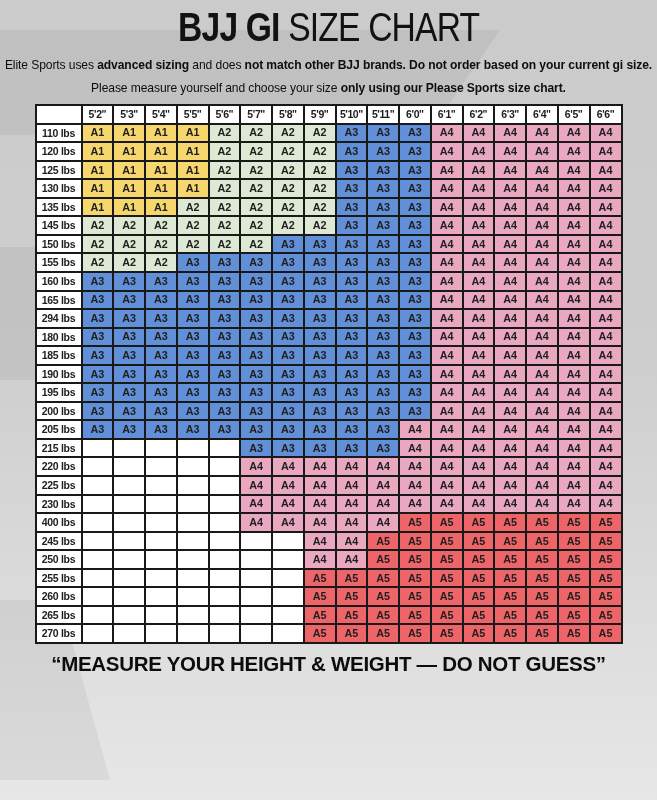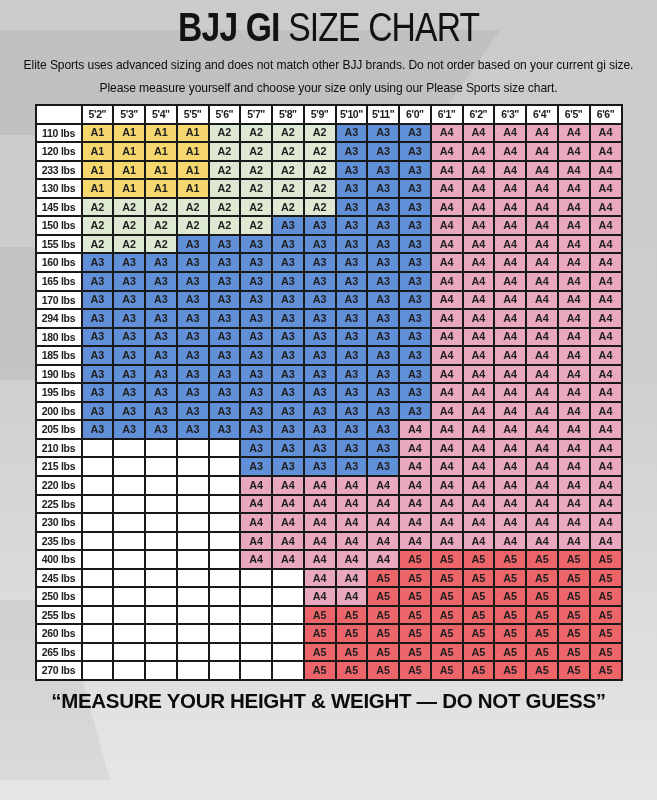--- a/index.html
+++ b/index.html
@@ -16,21 +16,21 @@
   .content{position:relative;z-index:2;}
   .title-wrap{text-align:center;padding-top:6px;}
   .title{display:inline-block;transform:scaleX(0.82);transform-origin:center;
          font-size:41px;line-height:1.05;font-weight:400;letter-spacing:-1px;
          white-space:nowrap;color:#121212;}
   .title .bold-part{font-weight:900;}
   .subtitle{text-align:center;margin-top:12px;font-size:16.5px;font-weight:800;
             letter-spacing:-0.2px;white-space:nowrap;}
   .desc{text-align:center;margin-top:9px;font-size:12.1px;letter-spacing:-0.1px;
         white-space:nowrap;color:#0e0e0e;}
-  .desc b{font-weight:normal;}
+  .desc b{font-weight:bold;}
   table.size-chart{margin:9px auto 0;border-collapse:collapse;table-layout:fixed;width:588px;}
   table.size-chart col.first{width:46px;}
   table.size-chart th,table.size-chart td{
     border:2px solid #191919;height:16.55px;padding:0;text-align:center;
     vertical-align:middle;font-weight:bold;font-size:10.8px;color:#202020;
     background:#ffffff;overflow:hidden;line-height:1;
   }
   table.size-chart thead th{font-size:10.5px;letter-spacing:-0.4px;}
   table.size-chart th.wlabel{font-size:10.5px;letter-spacing:-0.3px;}
   .footer-note{text-align:center;margin-top:8px;font-size:20.5px;font-weight:800;
@@ -115,21 +115,21 @@
           <td style="background: rgb(97, 144, 217);">A3</td>
           <td style="background: rgb(97, 144, 217);">A3</td>
           <td style="background: rgb(234, 168, 192);">A4</td>
           <td style="background: rgb(234, 168, 192);">A4</td>
           <td style="background: rgb(234, 168, 192);">A4</td>
           <td style="background: rgb(234, 168, 192);">A4</td>
           <td style="background: rgb(234, 168, 192);">A4</td>
           <td style="background: rgb(234, 168, 192);">A4</td>
         </tr>
         <tr>
-          <th class="wlabel">233 lbs</th>
+          <th class="wlabel">125 lbs</th>
           <td style="background: rgb(245, 215, 110);">A1</td>
           <td style="background: rgb(245, 215, 110);">A1</td>
           <td style="background: rgb(245, 215, 110);">A1</td>
           <td style="background: rgb(245, 215, 110);">A1</td>
           <td style="background: rgb(221, 233, 210);">A2</td>
           <td style="background: rgb(221, 233, 210);">A2</td>
           <td style="background: rgb(221, 233, 210);">A2</td>
           <td style="background: rgb(221, 233, 210);">A2</td>
           <td style="background: rgb(97, 144, 217);">A3</td>
           <td style="background: rgb(97, 144, 217);">A3</td>
@@ -155,20 +155,40 @@
           <td style="background: rgb(97, 144, 217);">A3</td>
           <td style="background: rgb(97, 144, 217);">A3</td>
           <td style="background: rgb(234, 168, 192);">A4</td>
           <td style="background: rgb(234, 168, 192);">A4</td>
           <td style="background: rgb(234, 168, 192);">A4</td>
           <td style="background: rgb(234, 168, 192);">A4</td>
           <td style="background: rgb(234, 168, 192);">A4</td>
           <td style="background: rgb(234, 168, 192);">A4</td>
         </tr>
         <tr>
+          <th class="wlabel">135 lbs</th>
+          <td style="background: rgb(245, 215, 110);">A1</td>
+          <td style="background: rgb(245, 215, 110);">A1</td>
+          <td style="background: rgb(245, 215, 110);">A1</td>
+          <td style="background: rgb(221, 233, 210);">A2</td>
+          <td style="background: rgb(221, 233, 210);">A2</td>
+          <td style="background: rgb(221, 233, 210);">A2</td>
+          <td style="background: rgb(221, 233, 210);">A2</td>
+          <td style="background: rgb(221, 233, 210);">A2</td>
+          <td style="background: rgb(97, 144, 217);">A3</td>
+          <td style="background: rgb(97, 144, 217);">A3</td>
+          <td style="background: rgb(97, 144, 217);">A3</td>
+          <td style="background: rgb(234, 168, 192);">A4</td>
+          <td style="background: rgb(234, 168, 192);">A4</td>
+          <td style="background: rgb(234, 168, 192);">A4</td>
+          <td style="background: rgb(234, 168, 192);">A4</td>
+          <td style="background: rgb(234, 168, 192);">A4</td>
+          <td style="background: rgb(234, 168, 192);">A4</td>
+        </tr>
+        <tr>
           <th class="wlabel">145 lbs</th>
           <td style="background: rgb(221, 233, 210);">A2</td>
           <td style="background: rgb(221, 233, 210);">A2</td>
           <td style="background: rgb(221, 233, 210);">A2</td>
           <td style="background: rgb(221, 233, 210);">A2</td>
           <td style="background: rgb(221, 233, 210);">A2</td>
           <td style="background: rgb(221, 233, 210);">A2</td>
           <td style="background: rgb(221, 233, 210);">A2</td>
           <td style="background: rgb(221, 233, 210);">A2</td>
           <td style="background: rgb(97, 144, 217);">A3</td>
@@ -255,40 +275,20 @@
           <td style="background: rgb(97, 144, 217);">A3</td>
           <td style="background: rgb(97, 144, 217);">A3</td>
           <td style="background: rgb(234, 168, 192);">A4</td>
           <td style="background: rgb(234, 168, 192);">A4</td>
           <td style="background: rgb(234, 168, 192);">A4</td>
           <td style="background: rgb(234, 168, 192);">A4</td>
           <td style="background: rgb(234, 168, 192);">A4</td>
           <td style="background: rgb(234, 168, 192);">A4</td>
         </tr>
         <tr>
-          <th class="wlabel">170 lbs</th>
-          <td style="background: rgb(97, 144, 217);">A3</td>
-          <td style="background: rgb(97, 144, 217);">A3</td>
-          <td style="background: rgb(97, 144, 217);">A3</td>
-          <td style="background: rgb(97, 144, 217);">A3</td>
-          <td style="background: rgb(97, 144, 217);">A3</td>
-          <td style="background: rgb(97, 144, 217);">A3</td>
-          <td style="background: rgb(97, 144, 217);">A3</td>
-          <td style="background: rgb(97, 144, 217);">A3</td>
-          <td style="background: rgb(97, 144, 217);">A3</td>
-          <td style="background: rgb(97, 144, 217);">A3</td>
-          <td style="background: rgb(97, 144, 217);">A3</td>
-          <td style="background: rgb(234, 168, 192);">A4</td>
-          <td style="background: rgb(234, 168, 192);">A4</td>
-          <td style="background: rgb(234, 168, 192);">A4</td>
-          <td style="background: rgb(234, 168, 192);">A4</td>
-          <td style="background: rgb(234, 168, 192);">A4</td>
-          <td style="background: rgb(234, 168, 192);">A4</td>
-        </tr>
-        <tr>
           <th class="wlabel">294 lbs</th>
           <td style="background: rgb(97, 144, 217);">A3</td>
           <td style="background: rgb(97, 144, 217);">A3</td>
           <td style="background: rgb(97, 144, 217);">A3</td>
           <td style="background: rgb(97, 144, 217);">A3</td>
           <td style="background: rgb(97, 144, 217);">A3</td>
           <td style="background: rgb(97, 144, 217);">A3</td>
           <td style="background: rgb(97, 144, 217);">A3</td>
           <td style="background: rgb(97, 144, 217);">A3</td>
           <td style="background: rgb(97, 144, 217);">A3</td>
@@ -415,40 +415,20 @@
           <td style="background: rgb(97, 144, 217);">A3</td>
           <td style="background: rgb(234, 168, 192);">A4</td>
           <td style="background: rgb(234, 168, 192);">A4</td>
           <td style="background: rgb(234, 168, 192);">A4</td>
           <td style="background: rgb(234, 168, 192);">A4</td>
           <td style="background: rgb(234, 168, 192);">A4</td>
           <td style="background: rgb(234, 168, 192);">A4</td>
           <td style="background: rgb(234, 168, 192);">A4</td>
         </tr>
         <tr>
-          <th class="wlabel">210 lbs</th>
-          <td style="background: rgb(255, 255, 255);"></td>
-          <td style="background: rgb(255, 255, 255);"></td>
-          <td style="background: rgb(255, 255, 255);"></td>
-          <td style="background: rgb(255, 255, 255);"></td>
-          <td style="background: rgb(255, 255, 255);"></td>
-          <td style="background: rgb(97, 144, 217);">A3</td>
-          <td style="background: rgb(97, 144, 217);">A3</td>
-          <td style="background: rgb(97, 144, 217);">A3</td>
-          <td style="background: rgb(97, 144, 217);">A3</td>
-          <td style="background: rgb(97, 144, 217);">A3</td>
-          <td style="background: rgb(234, 168, 192);">A4</td>
-          <td style="background: rgb(234, 168, 192);">A4</td>
-          <td style="background: rgb(234, 168, 192);">A4</td>
-          <td style="background: rgb(234, 168, 192);">A4</td>
-          <td style="background: rgb(234, 168, 192);">A4</td>
-          <td style="background: rgb(234, 168, 192);">A4</td>
-          <td style="background: rgb(234, 168, 192);">A4</td>
-        </tr>
-        <tr>
           <th class="wlabel">215 lbs</th>
           <td style="background: rgb(255, 255, 255);"></td>
           <td style="background: rgb(255, 255, 255);"></td>
           <td style="background: rgb(255, 255, 255);"></td>
           <td style="background: rgb(255, 255, 255);"></td>
           <td style="background: rgb(255, 255, 255);"></td>
           <td style="background: rgb(97, 144, 217);">A3</td>
           <td style="background: rgb(97, 144, 217);">A3</td>
           <td style="background: rgb(97, 144, 217);">A3</td>
           <td style="background: rgb(97, 144, 217);">A3</td>
@@ -496,40 +476,20 @@
           <td style="background: rgb(234, 168, 192);">A4</td>
           <td style="background: rgb(234, 168, 192);">A4</td>
           <td style="background: rgb(234, 168, 192);">A4</td>
           <td style="background: rgb(234, 168, 192);">A4</td>
           <td style="background: rgb(234, 168, 192);">A4</td>
           <td style="background: rgb(234, 168, 192);">A4</td>
           <td style="background: rgb(234, 168, 192);">A4</td>
         </tr>
         <tr>
           <th class="wlabel">230 lbs</th>
-          <td style="background: rgb(255, 255, 255);"></td>
-          <td style="background: rgb(255, 255, 255);"></td>
-          <td style="background: rgb(255, 255, 255);"></td>
-          <td style="background: rgb(255, 255, 255);"></td>
-          <td style="background: rgb(255, 255, 255);"></td>
-          <td style="background: rgb(234, 168, 192);">A4</td>
-          <td style="background: rgb(234, 168, 192);">A4</td>
-          <td style="background: rgb(234, 168, 192);">A4</td>
-          <td style="background: rgb(234, 168, 192);">A4</td>
-          <td style="background: rgb(234, 168, 192);">A4</td>
-          <td style="background: rgb(234, 168, 192);">A4</td>
-          <td style="background: rgb(234, 168, 192);">A4</td>
-          <td style="background: rgb(234, 168, 192);">A4</td>
-          <td style="background: rgb(234, 168, 192);">A4</td>
-          <td style="background: rgb(234, 168, 192);">A4</td>
-          <td style="background: rgb(234, 168, 192);">A4</td>
-          <td style="background: rgb(234, 168, 192);">A4</td>
-        </tr>
-        <tr>
-          <th class="wlabel">235 lbs</th>
           <td style="background: rgb(255, 255, 255);"></td>
           <td style="background: rgb(255, 255, 255);"></td>
           <td style="background: rgb(255, 255, 255);"></td>
           <td style="background: rgb(255, 255, 255);"></td>
           <td style="background: rgb(255, 255, 255);"></td>
           <td style="background: rgb(234, 168, 192);">A4</td>
           <td style="background: rgb(234, 168, 192);">A4</td>
           <td style="background: rgb(234, 168, 192);">A4</td>
           <td style="background: rgb(234, 168, 192);">A4</td>
           <td style="background: rgb(234, 168, 192);">A4</td>

